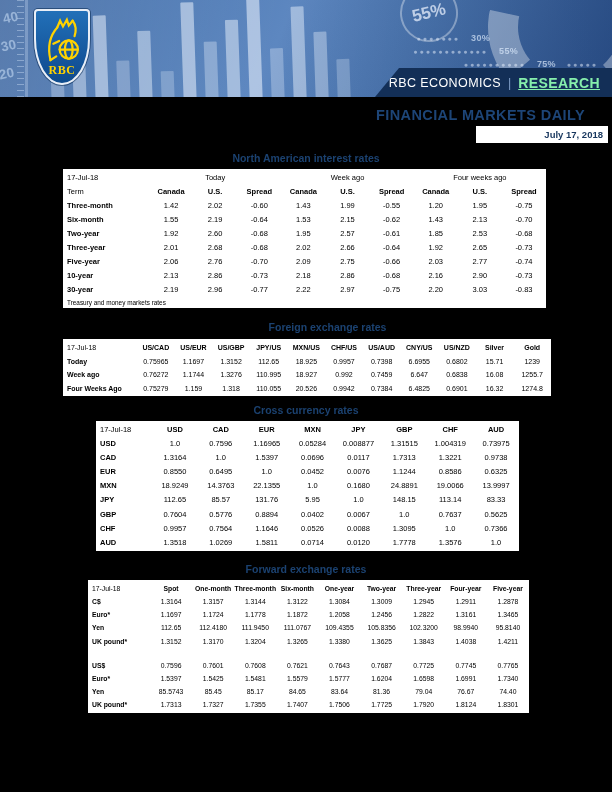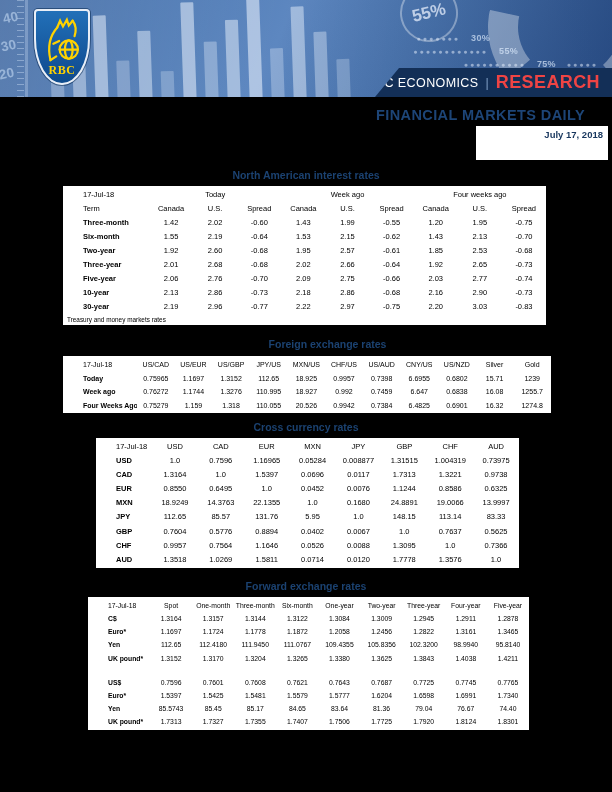--- a/index.html
+++ b/index.html
@@ -47,39 +47,39 @@
   .shield svg { position:absolute; top:3px; left:1px; }
   .rbc-text { position:absolute; bottom:5px; width:100%; text-align:center;
     font-family:"Liberation Serif", serif; font-weight:bold; color:#ffd200; font-size:12px; letter-spacing:0.5px; }
 
   
   .band { position:absolute; top:68px; left:352px; width:260px; height:29px; background:#132f57;
     clip-path:polygon(47px 0, 100% 0, 100% 100%, 23px 100%);
     display:flex; align-items:center; justify-content:flex-end; padding-right:12px; }
   .band-left { color:#ffffff; font-size:12.5px; letter-spacing:0.4px; }
   .band-sep { color:#7d9cc4; margin:0 7px; font-size:12.5px; }
-  .band-right { color:#ef4444; font-size:18px; font-weight:bold; letter-spacing:0.4px; }
+  .band-right { color:#86efac; font-size:14px; font-weight:bold; letter-spacing:0.4px;text-decoration:underline; }
 
   
   .fmd { margin:10px 27px 0 0; text-align:right; color:#1d4577; font-size:14.5px; font-weight:bold; letter-spacing:0.4px; }
-  .date-box { margin:3px 4px 0 auto; width:132px; height:34px; background:#ffffff; color:#17365d;
+  .date-box { margin:3px 4px 0 auto; width:132px; height:17px; background:#ffffff; color:#17365d;
     font-size:9.5px; font-weight:bold; text-align:right; line-height:17px; padding-right:5px; }
 
   
   .section-title { text-align:center; color:#1b4271; font-weight:bold; font-size:10.5px; height:13px; line-height:13px; }
   .st1 { margin-top:9px; } .st2 { margin-top:12px;margin-left:43px; } .st3 { margin-top:7px; } .st4 { margin-top:11px; }
   .tbl { background:#fff; border:1px solid #000; color:#000; padding-top:2px; padding-bottom:1px; }
   .t1 { margin:3px 0 0 62px; width:485px; }
   .t2 { margin:4px 0 0 62px; width:490px; }
   .t3 { margin:3px 0 0 95px; width:425px; }
   .t4 { margin:3px 0 0 87px; width:443px; }
   .tr { display:grid; align-items:center; }
   .td { text-align:center; white-space:nowrap; overflow:hidden; }
-  .td:first-child { text-align:left; padding-left:20px; font-weight:bold; }
-  .thead .td { font-weight:normal; }
+  .td:first-child { text-align:left; padding-left:4px; font-weight:bold; }
+  .thead .td { font-weight:bold; }
   .thead .td:first-child, .row-group .td { font-weight:normal; }
   .t1 .tr { grid-template-columns:86px repeat(9,1fr); height:14px; font-size:7.5px; line-height:14px; }
   .t1 .row-group { grid-template-columns:86px repeat(3,1fr); }
   .t2 .tr { grid-template-columns:74px repeat(11,1fr); height:13.5px; font-size:7px; line-height:13.5px; }
   .t3 .tr { grid-template-columns:56px repeat(8,1fr); height:14.1px; font-size:7.5px; line-height:14.1px; }
   .t4 .tr { grid-template-columns:62px repeat(9,1fr); height:13.2px; font-size:6.8px; line-height:13.2px; }
   .footnote { font-size:6.4px; padding:2px 0 1px 4px; color:#000; }
   .t4-spacer { height:11px; }
 </style>
 </head>

